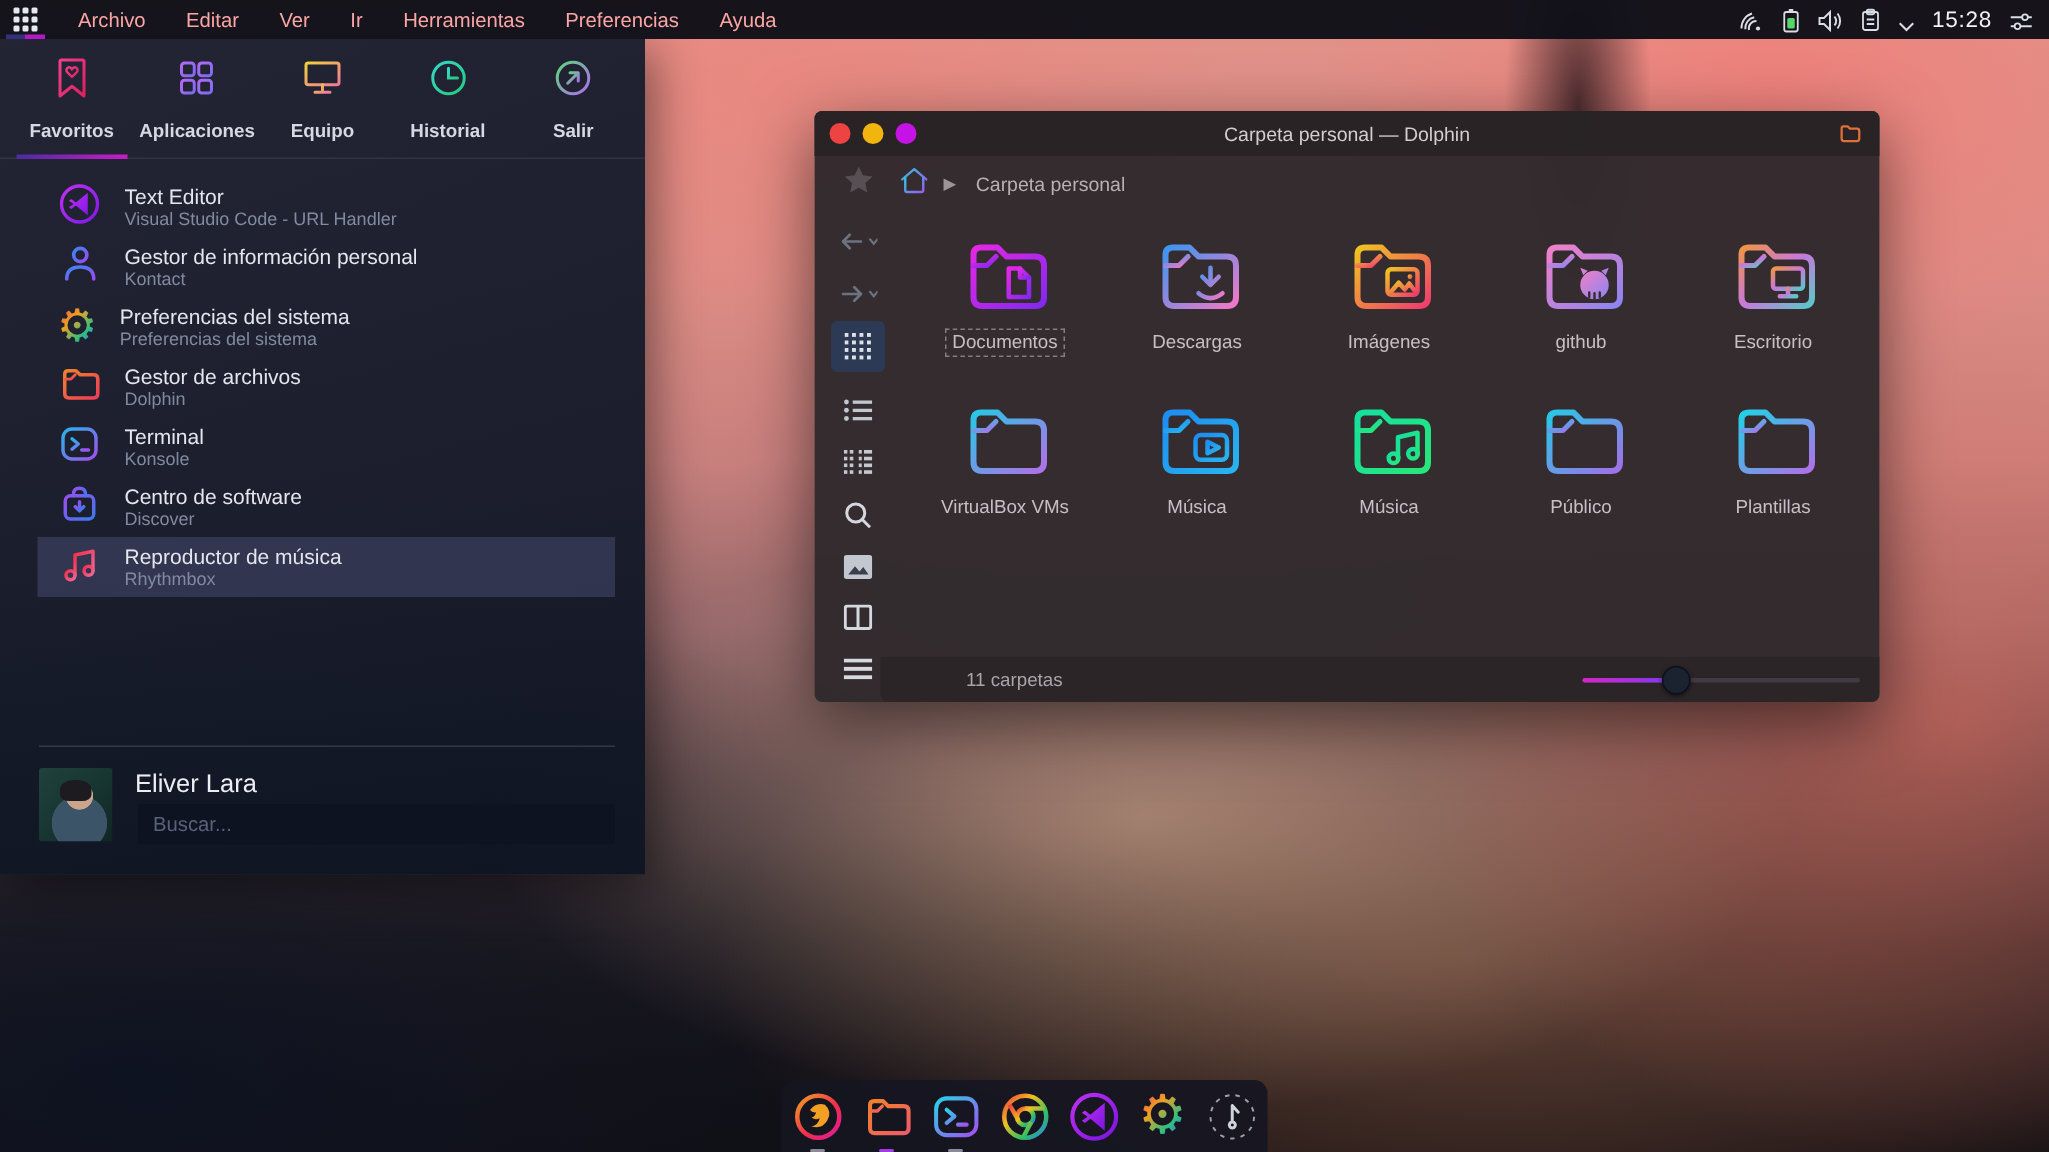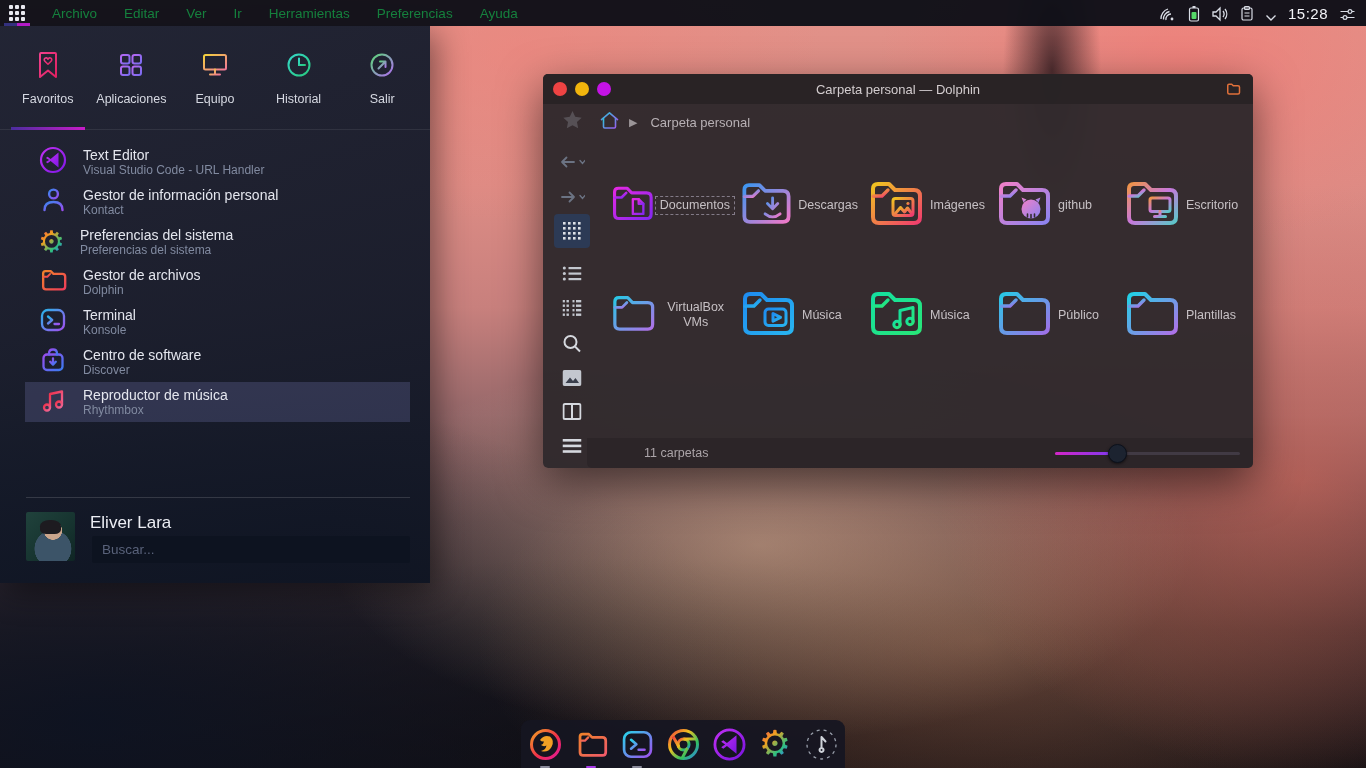--- a/index.html
+++ b/index.html
@@ -23,31 +23,31 @@
 
   
   .topbar { position:absolute; left:0; top:0; width:1366px; height:26px;
     background:rgba(14,15,24,.97); display:flex; align-items:center; z-index:40; }
   .launcher-btn { width:34px; height:26px; position:relative; display:flex; align-items:center; justify-content:center; cursor:pointer; }
   .dots3 { display:grid; grid-template-columns:repeat(3,4px); grid-gap:2px; }
   .dots3 i { width:4px; height:4px; background:#e8e9f0; border-radius:1px; display:block; }
   .launcher-btn .under { position:absolute; left:4px; bottom:0; width:26px; height:3px;
     background:linear-gradient(90deg,#33307e 0 50%,#b31ac6 50% 100%); }
   .menus { display:flex; gap:27px; margin-left:18px; }
-  .menus span { color:#15803d; font-size:13.5px; cursor:pointer; }
+  .menus span { color:#fca5a5; font-size:13.5px; cursor:pointer; }
   .tray { margin-left:auto; display:flex; align-items:flex-end; gap:11px; padding-right:10px; }
   .tray svg { display:block; }
   .clock { color:#f2f3f7; font-size:15px; letter-spacing:.5px; }
 
   
   .launcher { position:absolute; left:0; top:26px; width:430px; height:557px;
     background:linear-gradient(160deg,rgba(24,31,48,.95), rgba(14,20,34,.95));
     box-shadow:6px 8px 30px rgba(0,0,0,.45); z-index:30; }
-  .tabs { position:relative; height:104px; display:flex; padding:0 6px;
-    border-bottom:1px solid rgba(255,255,255,.08); }
+  .tabs { position:relative; height:80px; display:flex; padding:0 6px;
+    border-bottom:1px solid rgba(255,255,255,.08);font-weight:bold; }
   .tab { flex:1; display:flex; flex-direction:column; align-items:center; justify-content:center; gap:8px; cursor:pointer; position:relative; }
   .tab .lbl { color:#d6d9e2; font-size:12.5px; }
   .tab.active::after { content:""; position:absolute; left:5px; right:5px; bottom:-1px; height:3px;
     background:linear-gradient(90deg,#4b2d9e,#c81cc8); }
   .applist { margin-top:12px; }
   .app-row { display:flex; align-items:center; gap:15px; height:40px; padding-left:13px; margin:0 20px 0 25px; cursor:pointer; }
   .app-row.selected { background:rgba(116,118,176,.28); }
   .app-texts { display:flex; flex-direction:column; justify-content:center; }
   .app-title { color:#e4e6ee; font-size:14px; line-height:16px; }
   .app-sub { color:#818aa0; font-size:12px; line-height:14px; }
@@ -76,21 +76,21 @@
   .tb-folder { position:absolute; right:12px; top:7px; }
   .crumbbar { height:36px; display:flex; align-items:center; }
   .crumb-star { margin-left:20px; }
   .crumb-home { margin-left:17px; cursor:pointer; }
   .crumb-chev { margin-left:9px; color:#9b9598; font-size:11px; cursor:pointer; }
   .crumb-text { margin-left:13px; color:#b7b0b4; font-size:13px; cursor:pointer; }
   .rail { position:absolute; left:0; top:66px; bottom:30px; width:58px; }
   .rail .ric { position:absolute; left:50%; transform:translateX(-50%); cursor:pointer; }
   .view-active { position:absolute; left:11px; top:74px; width:36px; height:34px; background:#2c3a55; border-radius:4px; }
   .grid { position:absolute; left:63px; top:70px; display:grid; grid-template-columns:repeat(5,128px); grid-auto-rows:110px; }
-  .cell { display:flex; flex-direction:row; align-items:center; padding-top:8px; cursor:pointer;text-align:center; }
+  .cell { display:flex; flex-direction:column; align-items:center; padding-top:8px; cursor:pointer; }
   .cell svg { width:64px; height:64px; }
   .cell .flabel { margin-top:4px; color:#c6c0c4; font-size:12.5px; line-height:15px; padding:1px 4px; }
   .cell.selected .flabel { outline:1px dashed #837b88; }
   .statusbar { position:absolute; left:0; right:0; bottom:0; height:30px; display:flex; align-items:center;
     background:rgba(40,34,37,.6); border-radius:0 0 5px 5px;margin-left:44px; }
   .status-text { margin-left:57px; color:#aba4a8; font-size:12.5px; }
   .zoom-slider { position:absolute; right:13px; top:50%; transform:translateY(-50%); width:185px; height:18px; cursor:pointer; }
   .zs-track { position:absolute; left:0; right:0; top:8px; height:3px; background:#413a44; border-radius:2px; }
   .zs-fill { position:absolute; left:0; top:8px; width:62px; height:3px; border-radius:2px;
     background:linear-gradient(90deg,#d426c8,#7b3bf2); }

